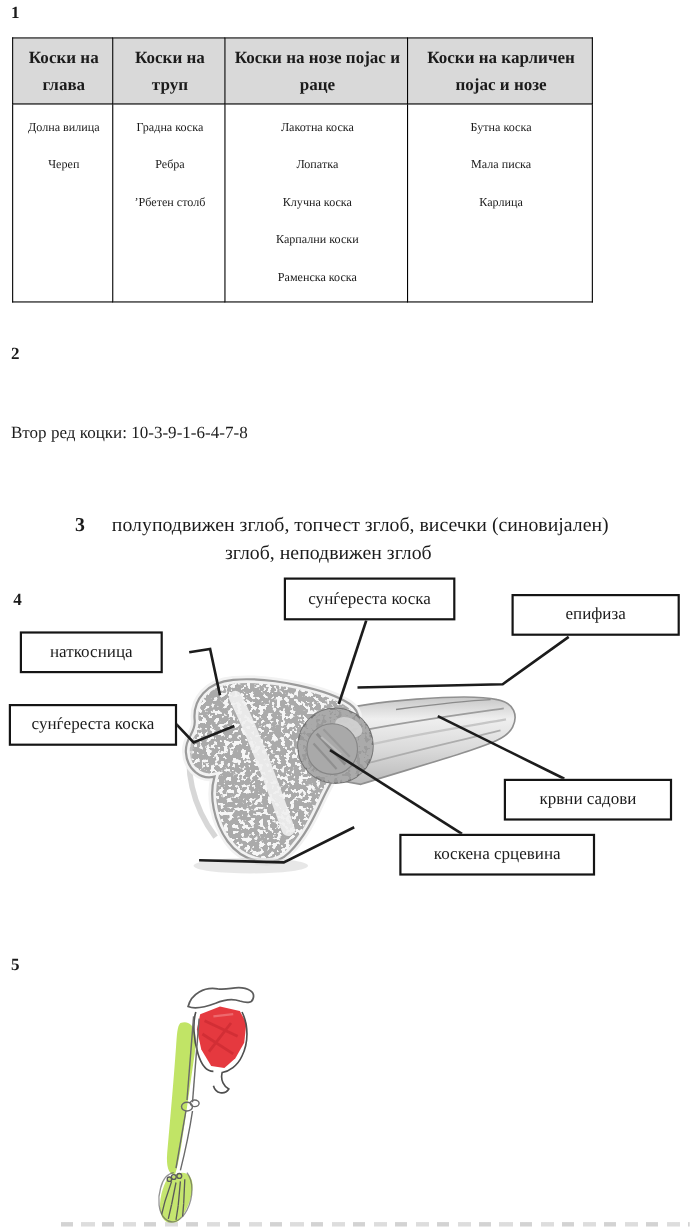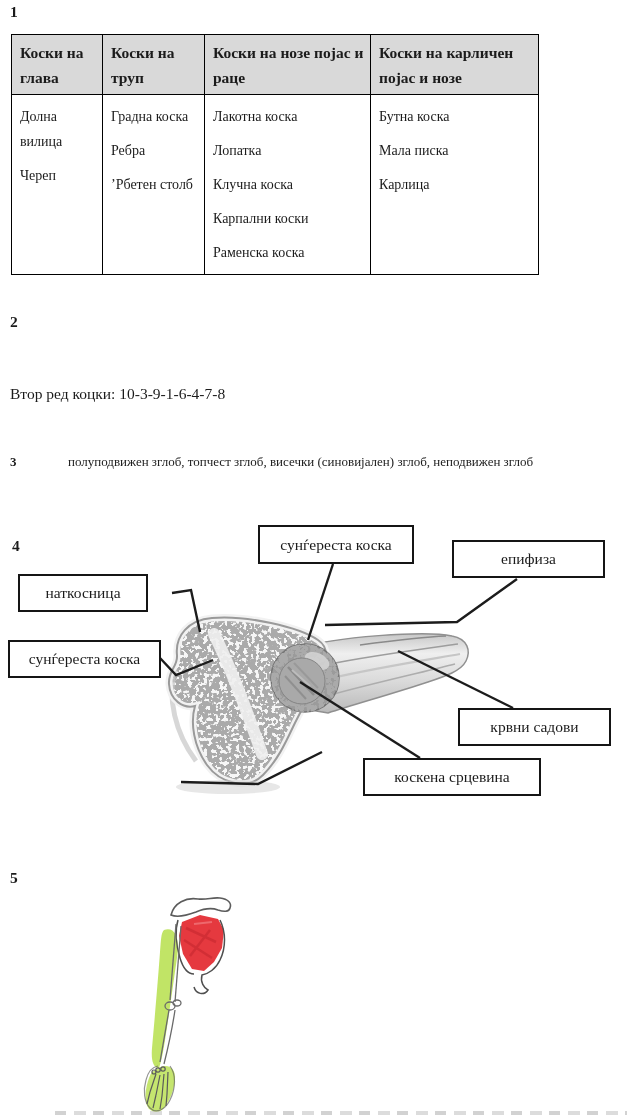--- a/index.html
+++ b/index.html
@@ -3,27 +3,27 @@
 <meta charset="utf-8">
 <style>
   html,body{margin:0;padding:0;background:#fff;}
   .page{
     position:relative;width:632px;height:1116px;background:#fff;overflow:hidden;
     font-family:"Liberation Serif","DejaVu Serif",serif;color:var(--ink,#1b1b1b);
   }
   .secnum{position:absolute;font-size:15.5px;font-weight:bold;line-height:18px;}
   
   table.bones{position:absolute;left:11px;top:34px;width:527px;border-collapse:collapse;table-layout:fixed;}
-  table.bones th,table.bones td{border:1.5px solid #000;vertical-align:top;text-align:left;}
+  table.bones th,table.bones td{border:1.5px solid #000;vertical-align:top;text-align:center;}
   table.bones th{background:var(--table-header-bg,#d9d9d9);font-weight:bold;font-size:15.5px;line-height:25px;padding:5px 6px 4px 8px;height:50px;}
-  table.bones td{padding:9px 6px 0 8px;height:169px;font-size:14px;}
+  table.bones td{padding:9px 6px 0 8px;height:169px;font-size:11px;}
   table.bones td p{margin:0 0 9px 0;line-height:25px;}
   
   .tline{position:absolute;left:10px;font-size:15.5px;line-height:22px;white-space:nowrap;}
-  .joints{position:absolute;left:10px;top:449px;width:545px;font-size:13px;line-height:25px;margin:0;}
+  .joints{position:absolute;left:10px;top:449px;width:545px;font-size:18px;line-height:25px;margin:16px;text-align:center;}
   .joints .jnum{display:inline-block;width:58px;font-weight:bold;}
   
   .diagram{position:absolute;left:0;top:518px;width:632px;height:312px;}
   .diagram svg.base{position:absolute;left:0;top:0;}
   .lbl{
     position:absolute;background:#fff;border:2px solid #151515;display:flex;align-items:center;justify-content:center;
     font-size:15.5px;line-height:18px;text-align:center;box-sizing:border-box;
   }
   .arm{position:absolute;left:120px;top:890px;}
   .cutoff{
@@ -149,21 +149,21 @@
         <polyline points="300,164 420,240"></polyline>
         <polyline points="181,264 258,266 322,234"></polyline>
       </g>
     </svg>
 
     <div class="secnum" style="left:12px;top:19px">4</div>
 
     <div class="lbl" style="left:258px;top:7px;width:156px;height:39px">
         <span>сунѓереста коска</span>
       </div>
-    <div class="lbl" style="left:452px;top:22px;width:153px;height:38px">
+    <div class="lbl" style="left:465px;top:22px;width:153px;height:38px">
         <span>епифиза</span>
       </div>
     <div class="lbl" style="left:18px;top:56px;width:130px;height:38px">
         <span>наткосница</span>
       </div>
     <div class="lbl" style="left:8px;top:122px;width:153px;height:38px">
         <span>сунѓереста коска</span>
       </div>
     <div class="lbl" style="left:458px;top:190px;width:153px;height:38px">
         <span>крвни садови</span>

